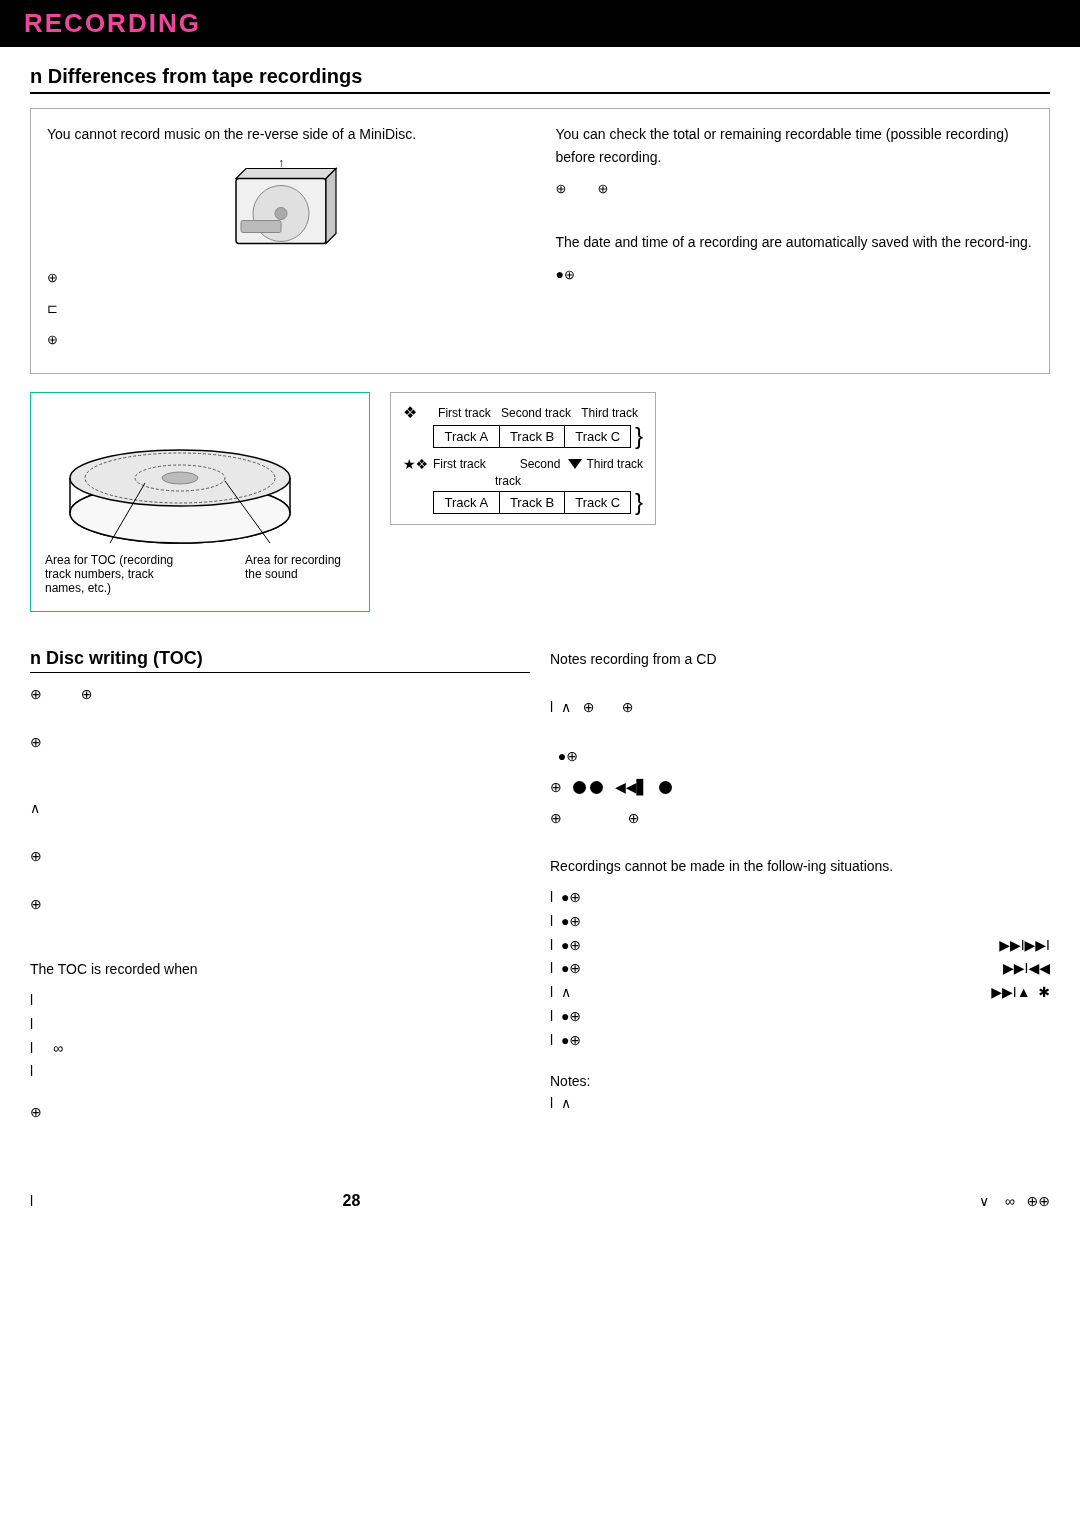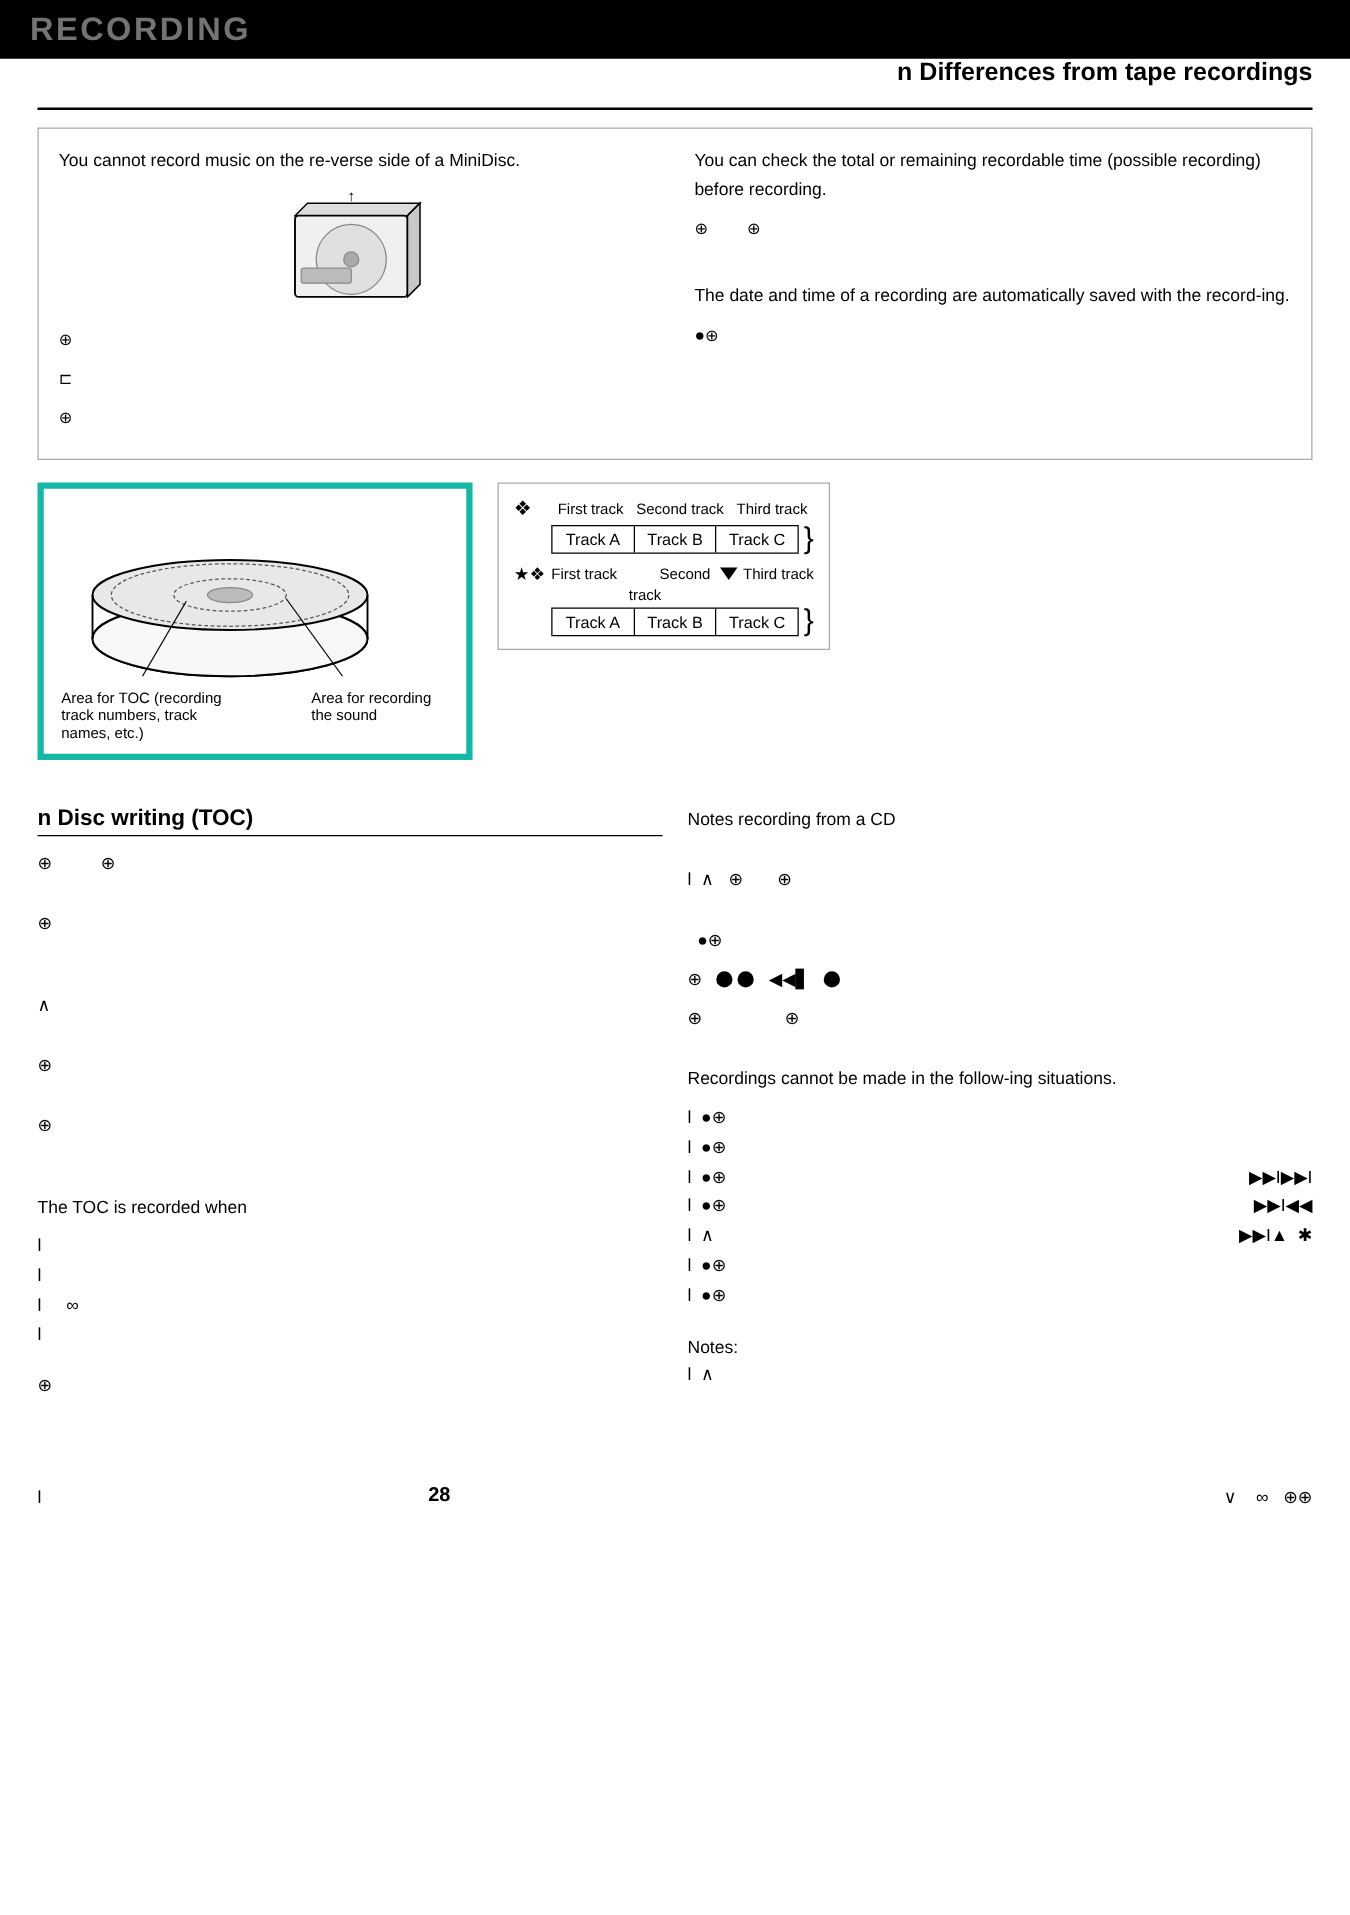--- a/index.html
+++ b/index.html
@@ -9,41 +9,41 @@
       background: #fff;
       font-family: Arial, sans-serif;
       font-size: 15px;
       color: #000;
       padding: 0;
     }
 
     
     .page-header {
       background: #000;
-      color: #737373;
+      color: #ec4899;
       padding: 8px 24px;
+      margin-bottom: 18px;
     }
     .page-header h1 {
       font-size: 26px;
       font-weight: bold;
       letter-spacing: 2px;
     }
 
     .page-content {
       padding: 0 30px 20px 30px;
     }
 
     
     .section-heading {
       font-size: 20px;
       font-weight: bold;
       border-bottom: 2px solid #000;
-      padding-bottom: 16px;
+      padding-bottom: 4px;
       margin-bottom: 14px;
-      text-align: right;
     }
 
     
     .two-col {
       display: flex;
       gap: 20px;
       margin-bottom: 18px;
     }
 
     
@@ -106,21 +106,21 @@
       height: 0;
       border-left: 7px solid transparent;
       border-right: 7px solid transparent;
       border-top: 10px solid #000;
       margin-left: 4px;
       vertical-align: middle;
     }
 
     
     .disc-area {
-      border: 5px solid #14b8a6;
+      border: 1px solid #14b8a6;
       padding: 10px 14px;
       margin-bottom: 18px;
       min-height: 220px;
     }
     .disc-area-inner {
       display: flex;
       flex-direction: column;
       align-items: center;
     }
 

